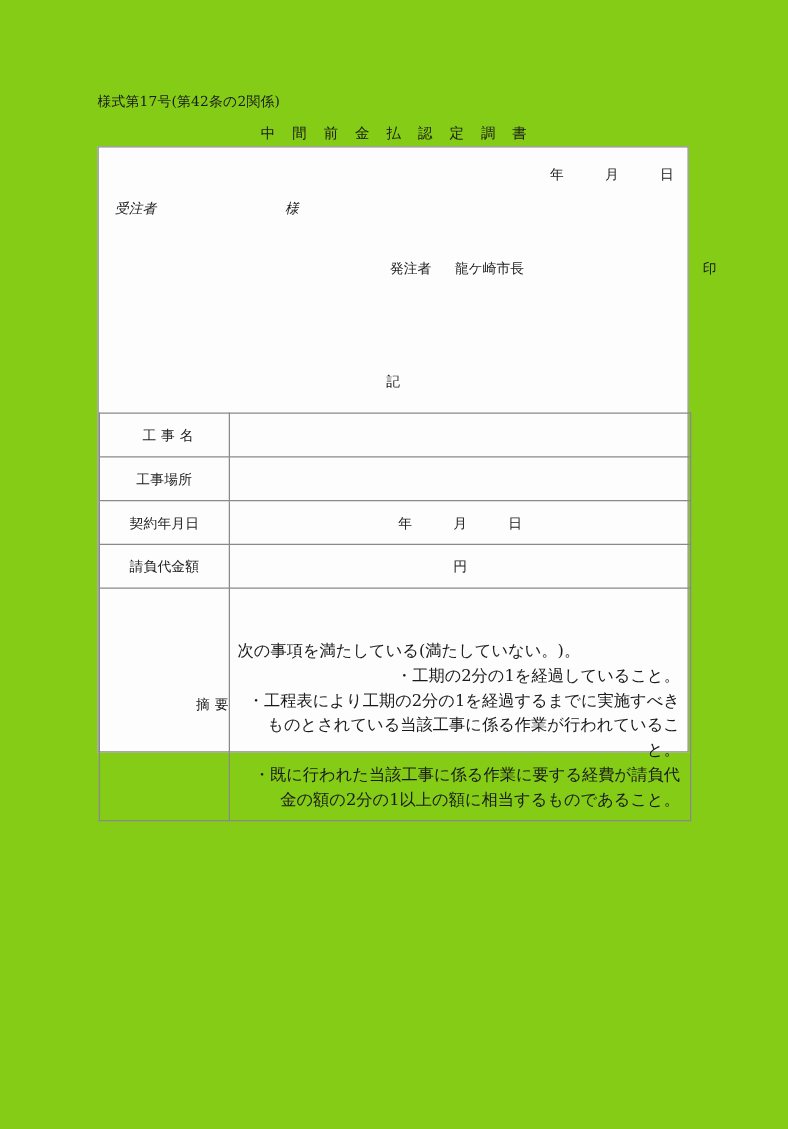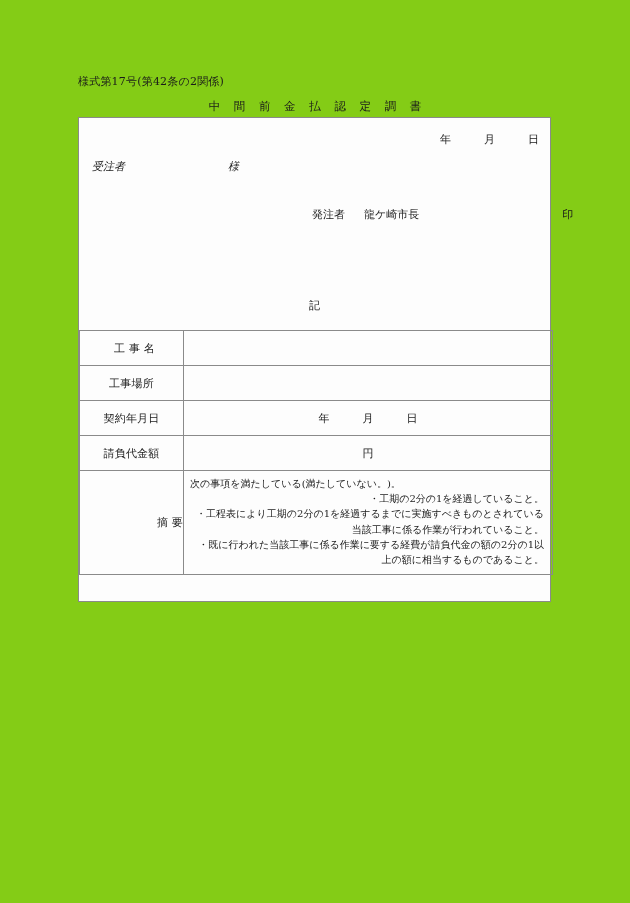--- a/index.html
+++ b/index.html
@@ -154,22 +154,23 @@
   .tbl td.remarks-lbl {
     text-align: right;
     vertical-align: middle;
   }
   .tbl td.remarks-val {
     vertical-align: top;
     text-align: left;
     padding: 5px 8px 6px 6px;
   }
   .remarks-body {
-    font-size: 10px;
+    font-size: 13px;
     line-height: 1.52;
+    margin-top: 36px;
   }
   .remarks-body .lead { text-indent: 0; }
   .remarks-body .item {
     text-indent: 0;
     padding-left: 0;
     text-align: right;
   }
 </style>
 </head>
 <body>

